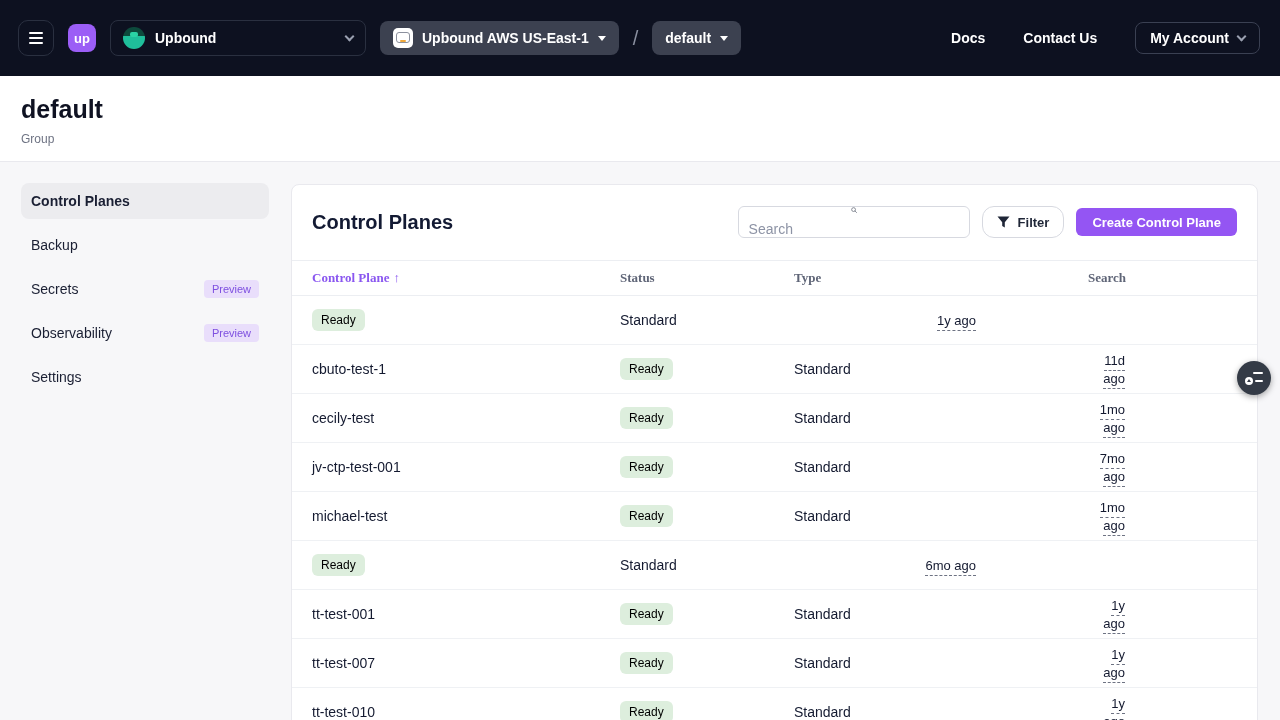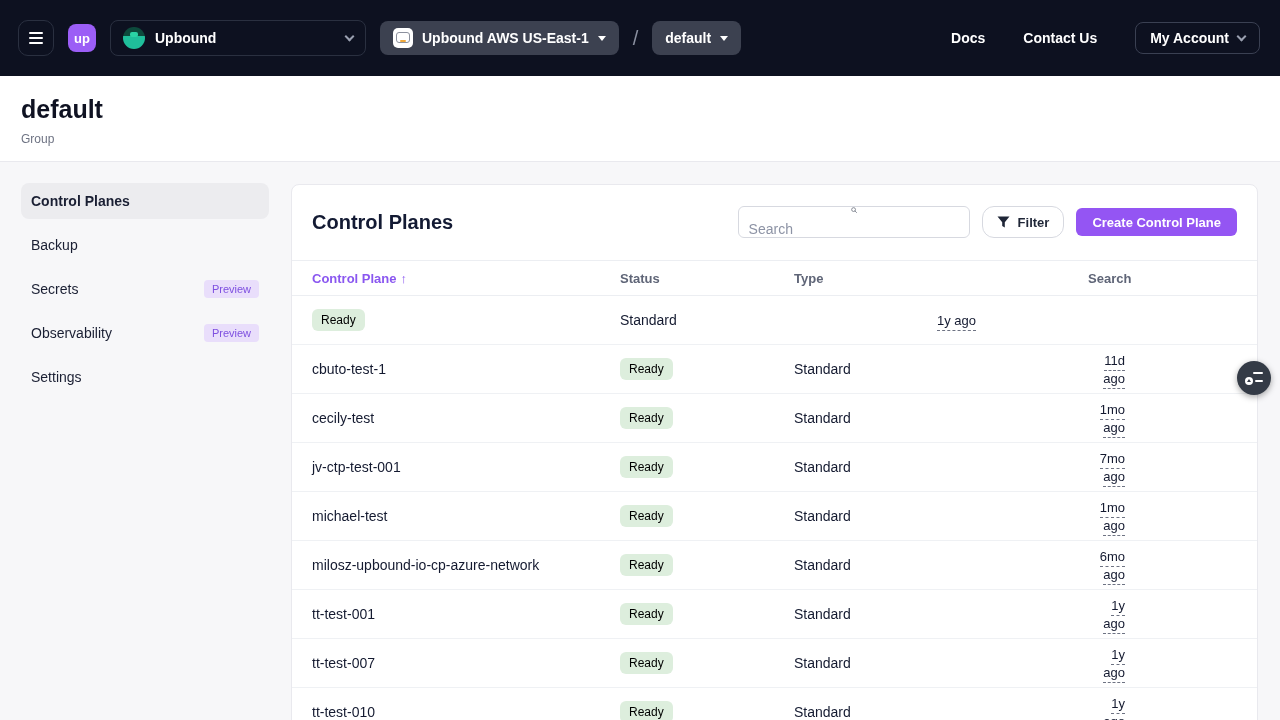--- a/index.html
+++ b/index.html
@@ -70,21 +70,21 @@
     font-size:13px; font-weight:700; color:#1f2637; cursor:pointer;
     font-family:"Liberation Sans", sans-serif; }
   .btn-create { height:28px; margin-left:12px; padding:0 16px; background:#9455f3; border:none;
     border-radius:6px; color:#fff; font-size:13px; font-weight:700; cursor:pointer;
     font-family:"Liberation Sans", sans-serif;text-align:center; }
 
   
   .thead, .trow { display:grid; grid-template-columns:308px 174px 294px 1fr;
     align-items:center; padding:0 20px; }
   .thead { height:36px; border-top:1px solid #eceef2; border-bottom:1px solid #eceef2; }
-  .th { font-size:13px; font-weight:700; color:#5f6577; }
+  .th { font-size:13px; font-weight:700; color:#5f6577;font-family:Liberation Serif, serif; }
   .th.sorted { color:#8a57f0; cursor:pointer; }
   .th .arrow { font-size:13px; margin-left:4px; }
   .col-created { text-align:right; padding-right:112px; }
   .trow { height:49px; border-bottom:1px solid #eff1f4; cursor:pointer; }
   .cell-name { font-size:14px; color:#141a30; }
   .badge-ready { display:inline-block; background:#ddeedd; color:#000000; font-size:12px;
     padding:4px 9px; border-radius:6px; }
   .cell-type { font-size:14px; color:#141a30; }
   .cell-created span { font-size:13px; color:#141a30; border-bottom:1px dashed #6e7383;
     padding-bottom:2px; }
@@ -242,21 +242,20 @@
     <div>
       <span class="badge-ready">Ready</span>
     </div>
     <div class="cell-type">Standard</div>
     <div class="cell-created col-created">
       <span>1mo ago</span>
     </div>
   </div>
 
   <div class="trow">
-    <div class="cell-name">milosz-upbound-io-cp-azure-network</div>
     <div>
       <span class="badge-ready">Ready</span>
     </div>
     <div class="cell-type">Standard</div>
     <div class="cell-created col-created">
       <span>6mo ago</span>
     </div>
   </div>
 
   <div class="trow">

